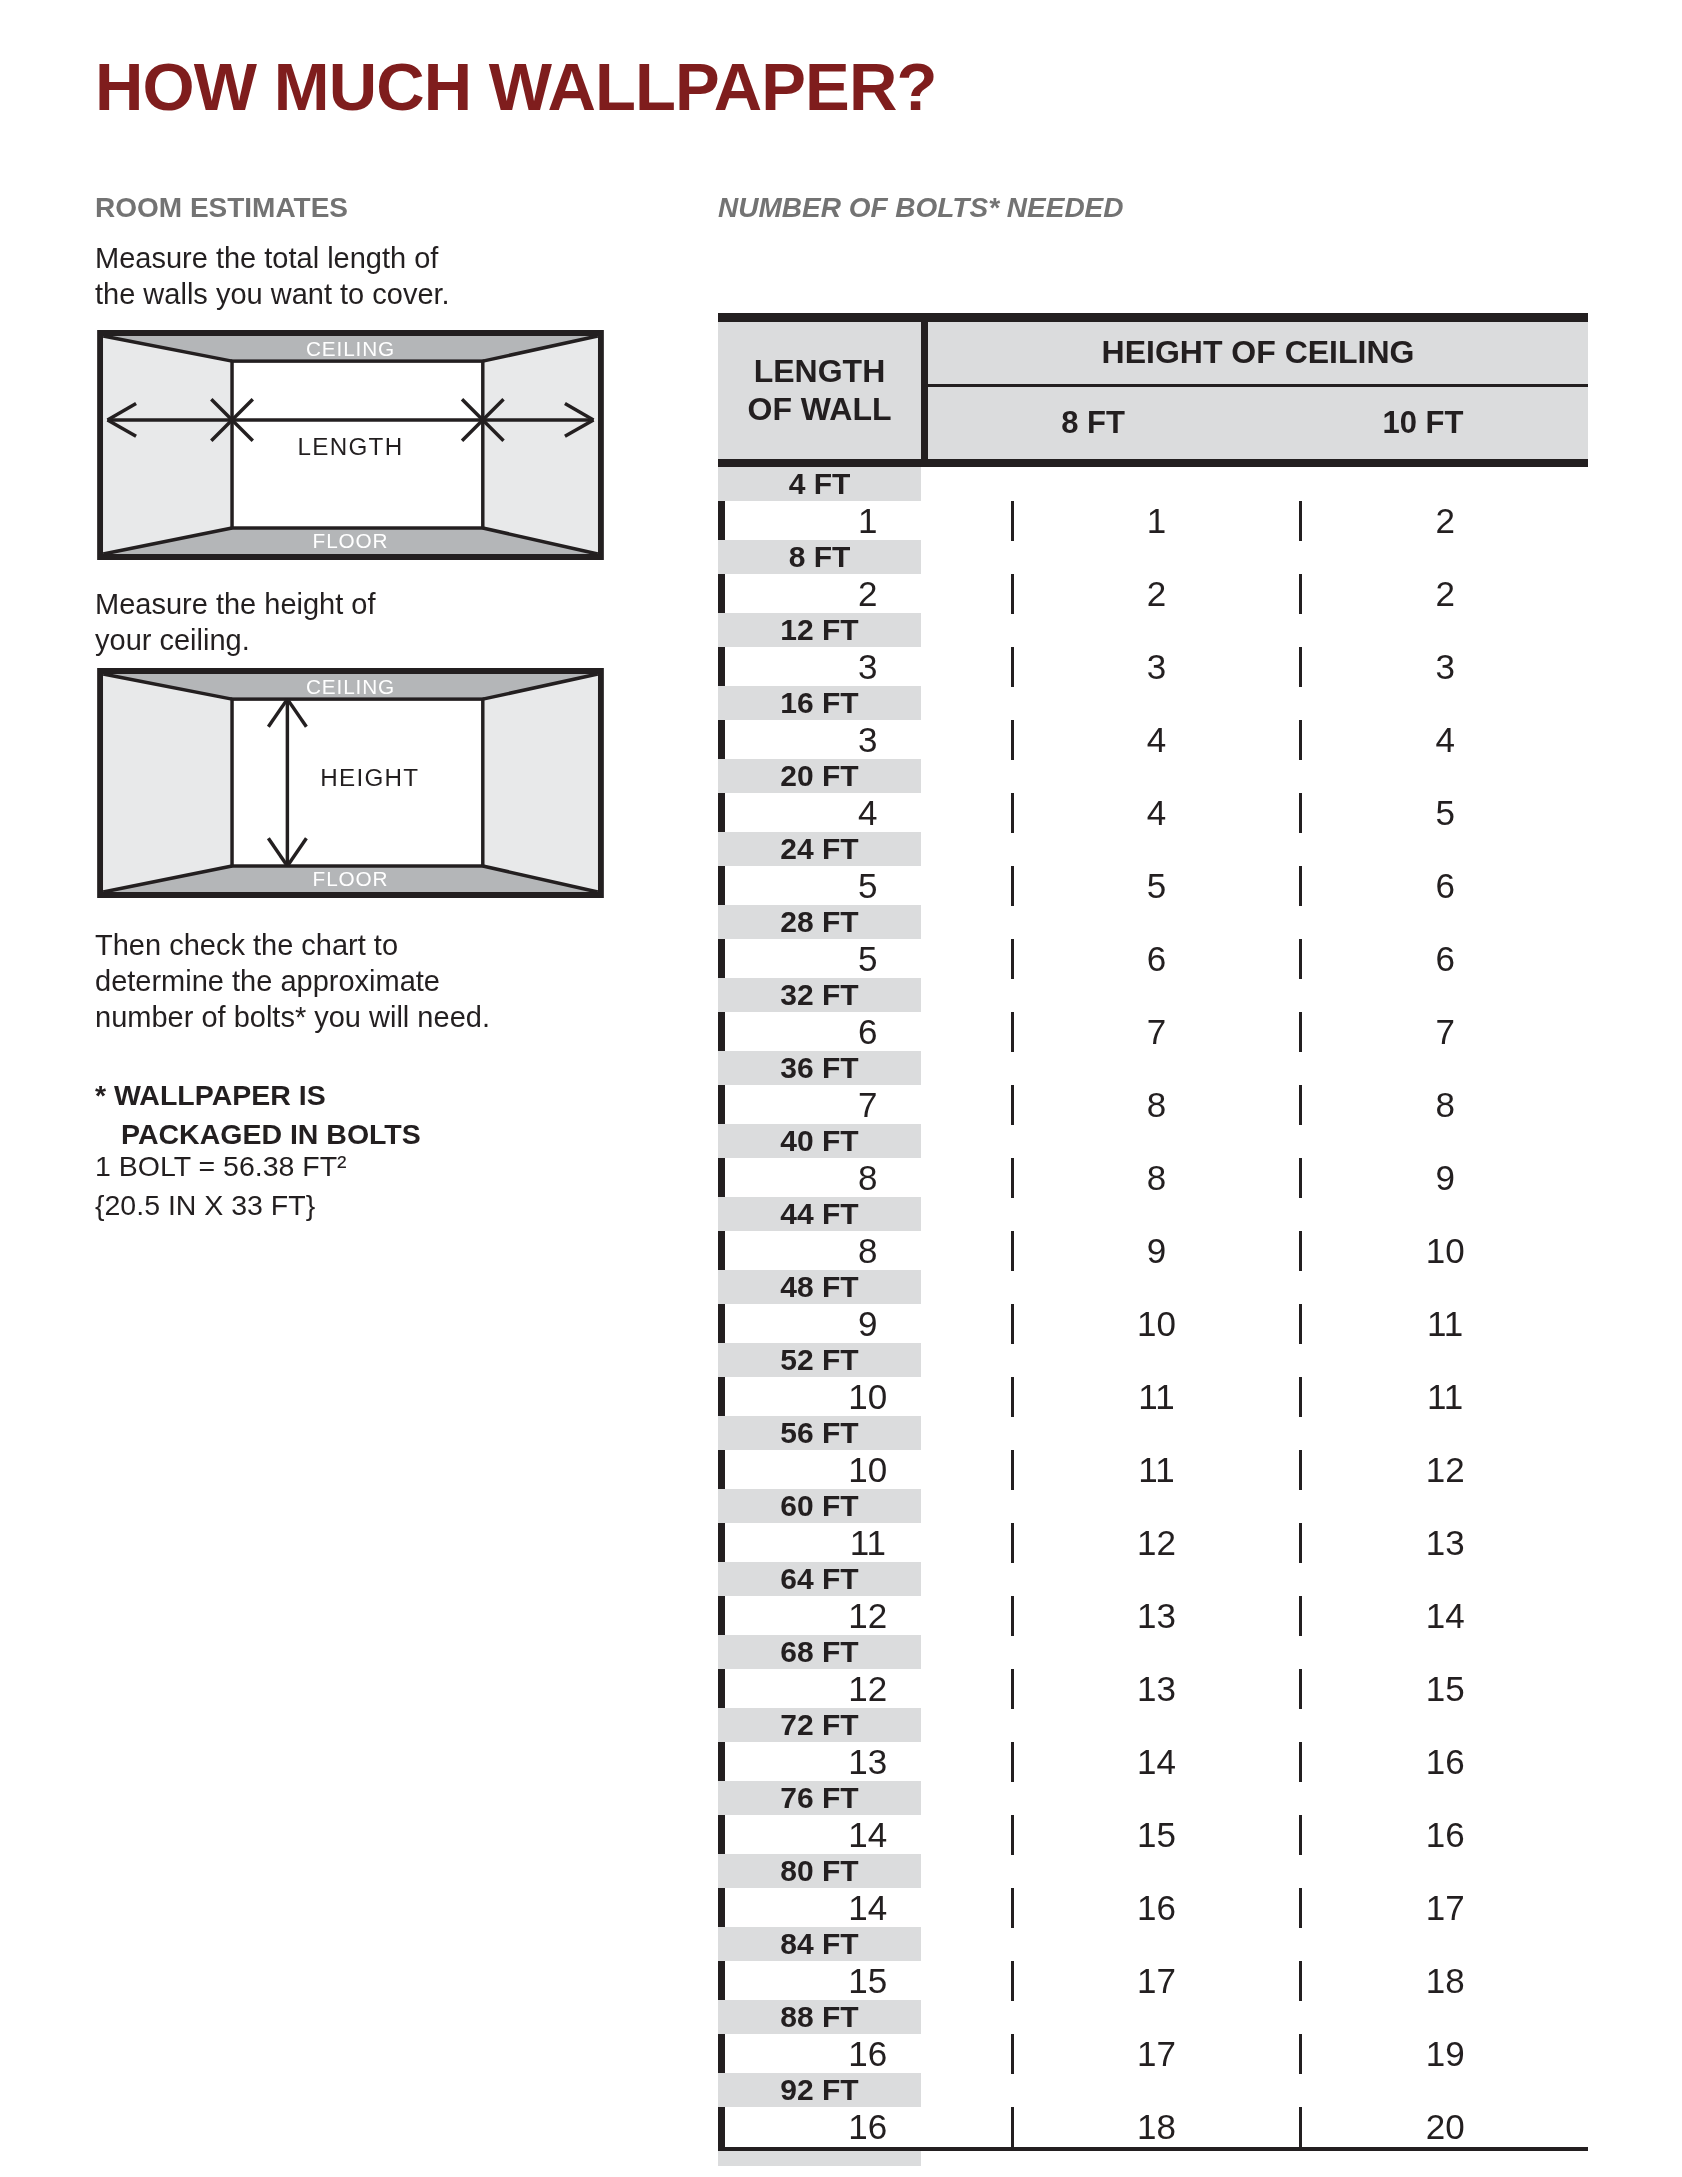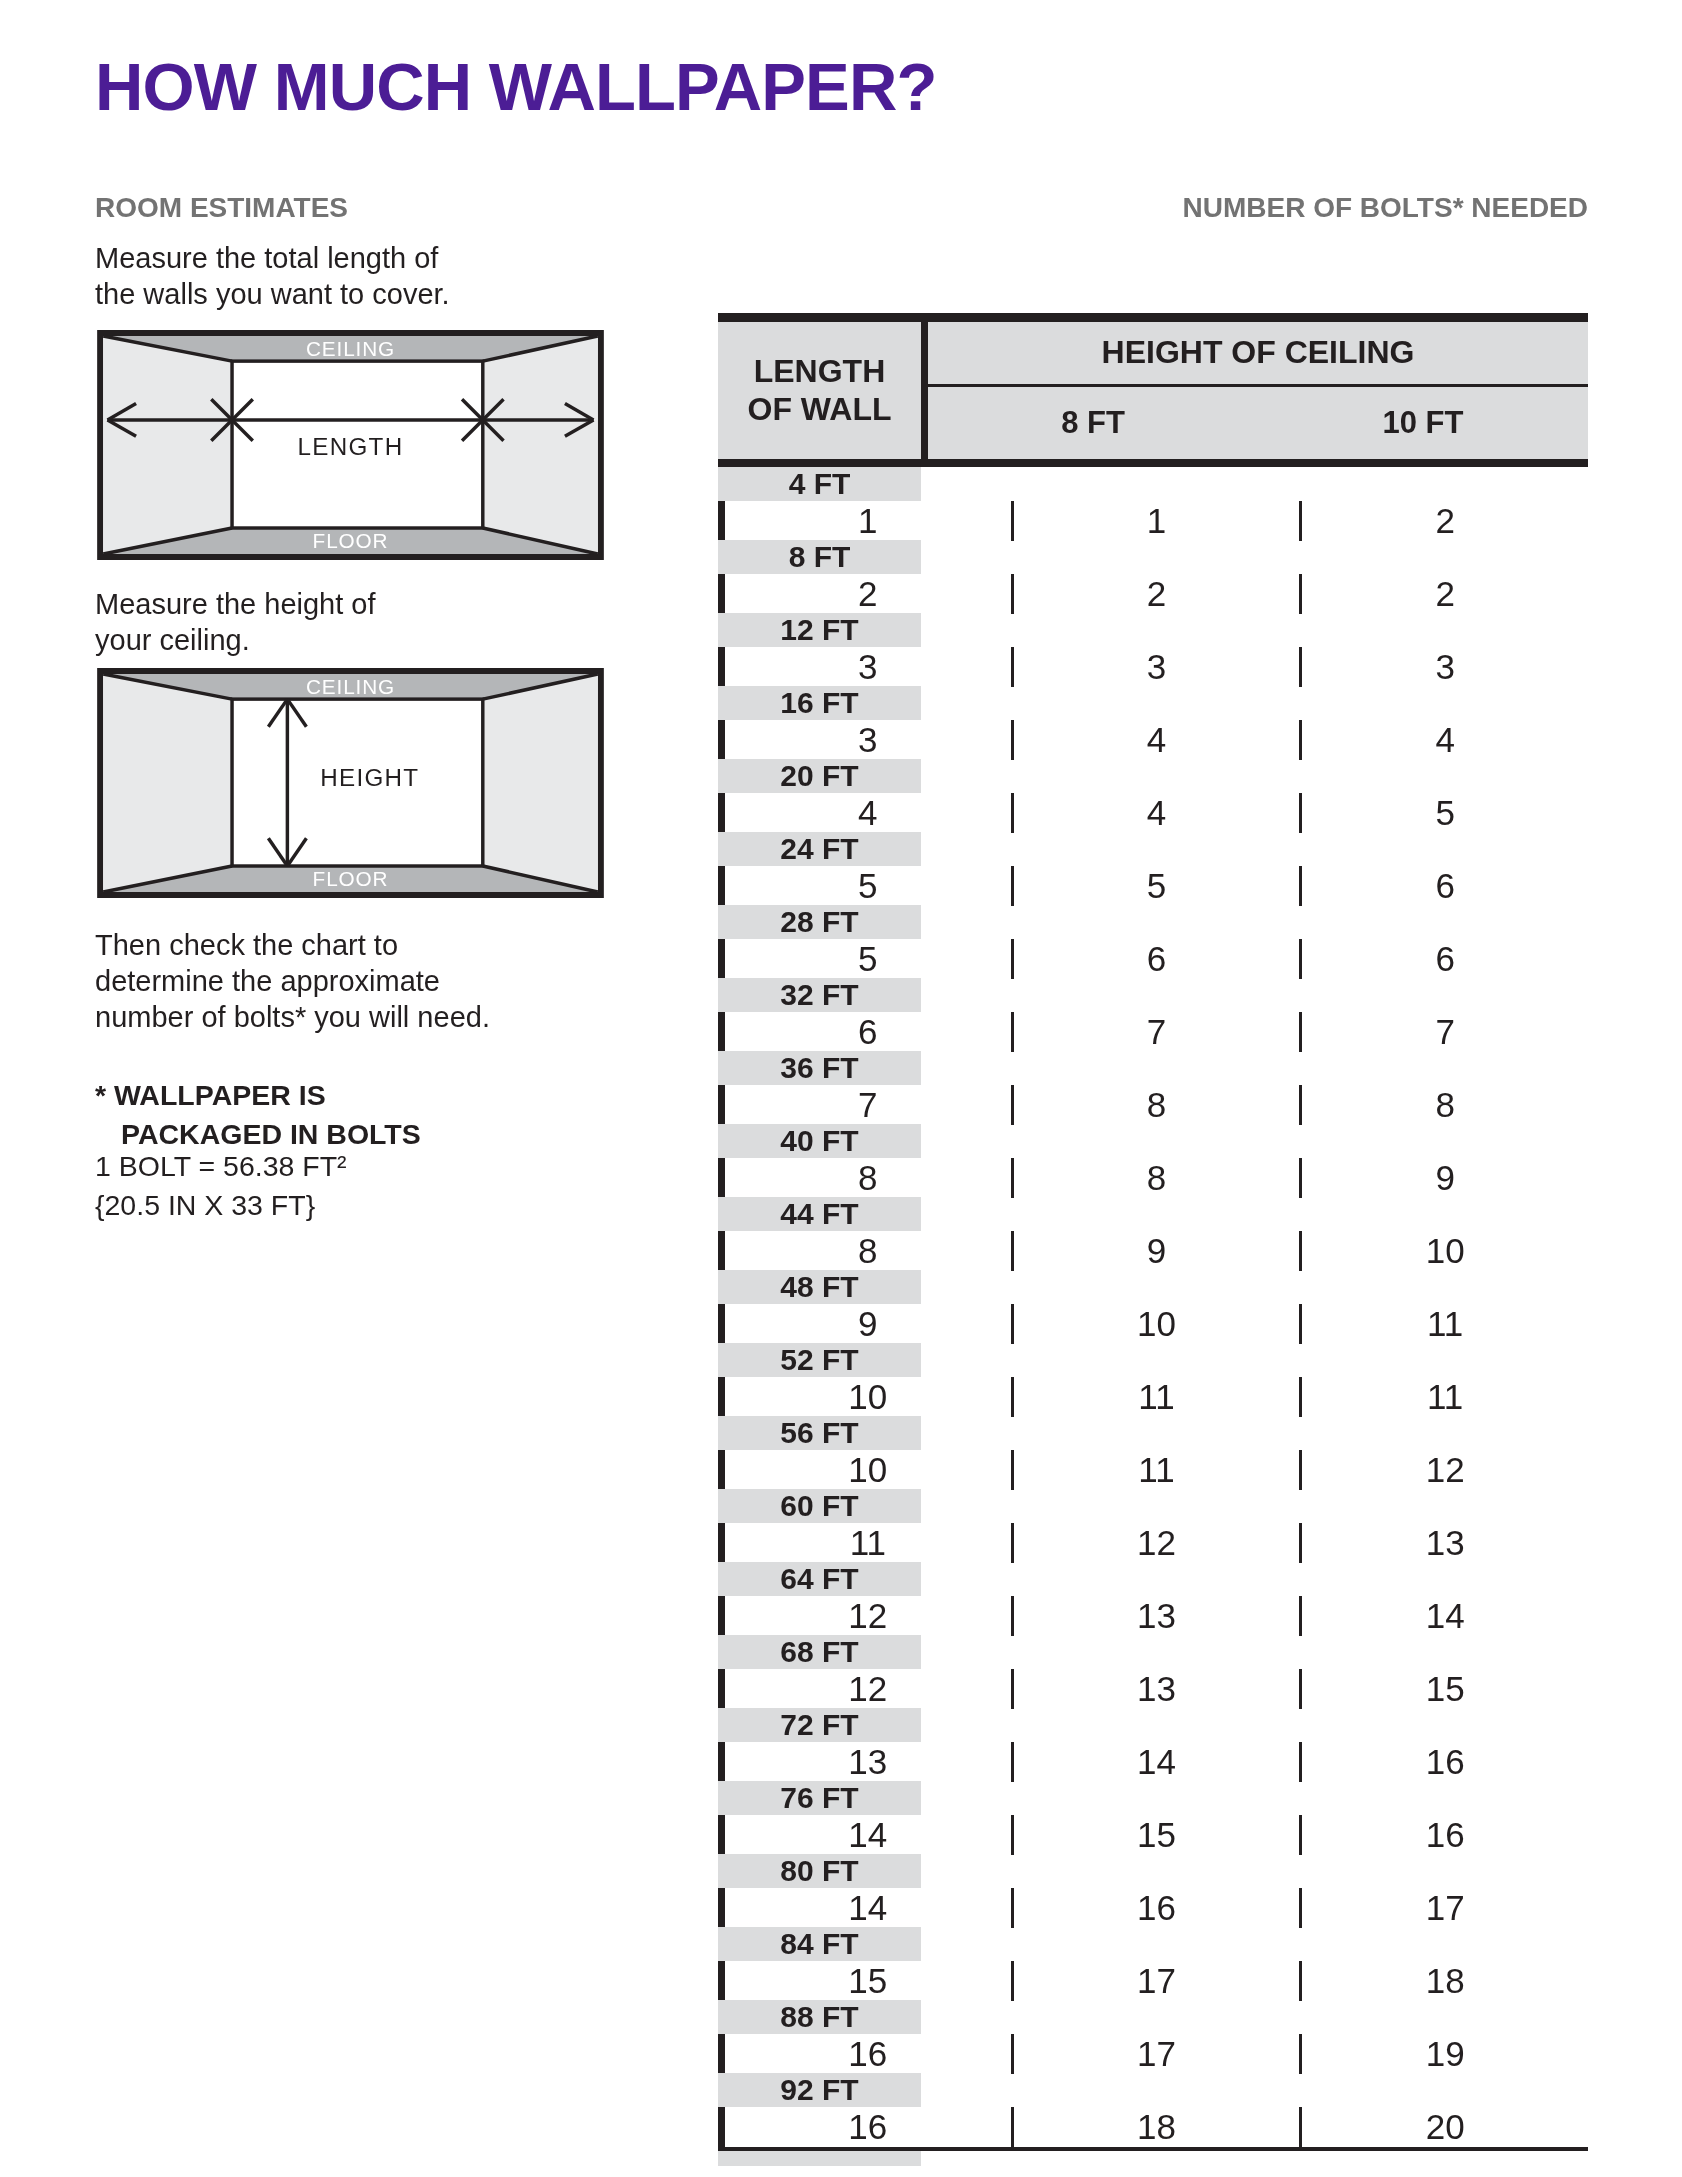--- a/index.html
+++ b/index.html
@@ -1,23 +1,23 @@
 <!DOCTYPE html>
 <html style="font-size:14px"><head>
 <meta charset="utf-8">
 <style>
   html,body{margin:0;padding:0;background:#fff;}
   body{width:1683px;height:2177px;font-family:"Liberation Sans","DejaVu Sans",sans-serif;color:#231F20;}
   .page{position:relative;width:1683px;height:2177px;background:#fff;overflow:hidden;}
 
-  .title{position:absolute;left:95px;top:48px;font-size:67px;font-weight:bold;letter-spacing:-0.9px;color:#4c1d95;white-space:nowrap;}
+  .title{position:absolute;left:95px;top:48px;font-size:67px;font-weight:bold;letter-spacing:-0.9px;color:#7f1d1d;white-space:nowrap;}
 
   .section-heading{position:absolute;font-size:28px;font-weight:bold;color:#737373;white-space:nowrap;}
   .room-estimates{left:95px;top:192px;}
-  .table-title{left:718px;top:192px;width:870px;text-align:right;}
+  .table-title{left:718px;top:192px;width:870px;text-align:left;font-style:italic;}
 
   .para{position:absolute;left:95px;font-size:29px;line-height:36px;color:#231F20;}
   .para1{top:240px;}
   .para2{top:586px;}
   .para3{top:927px;}
 
   .diagram{position:absolute;left:97px;width:507px;height:230px;}
   .diagram1{top:330px;}
   .diagram2{top:668px;}
 

